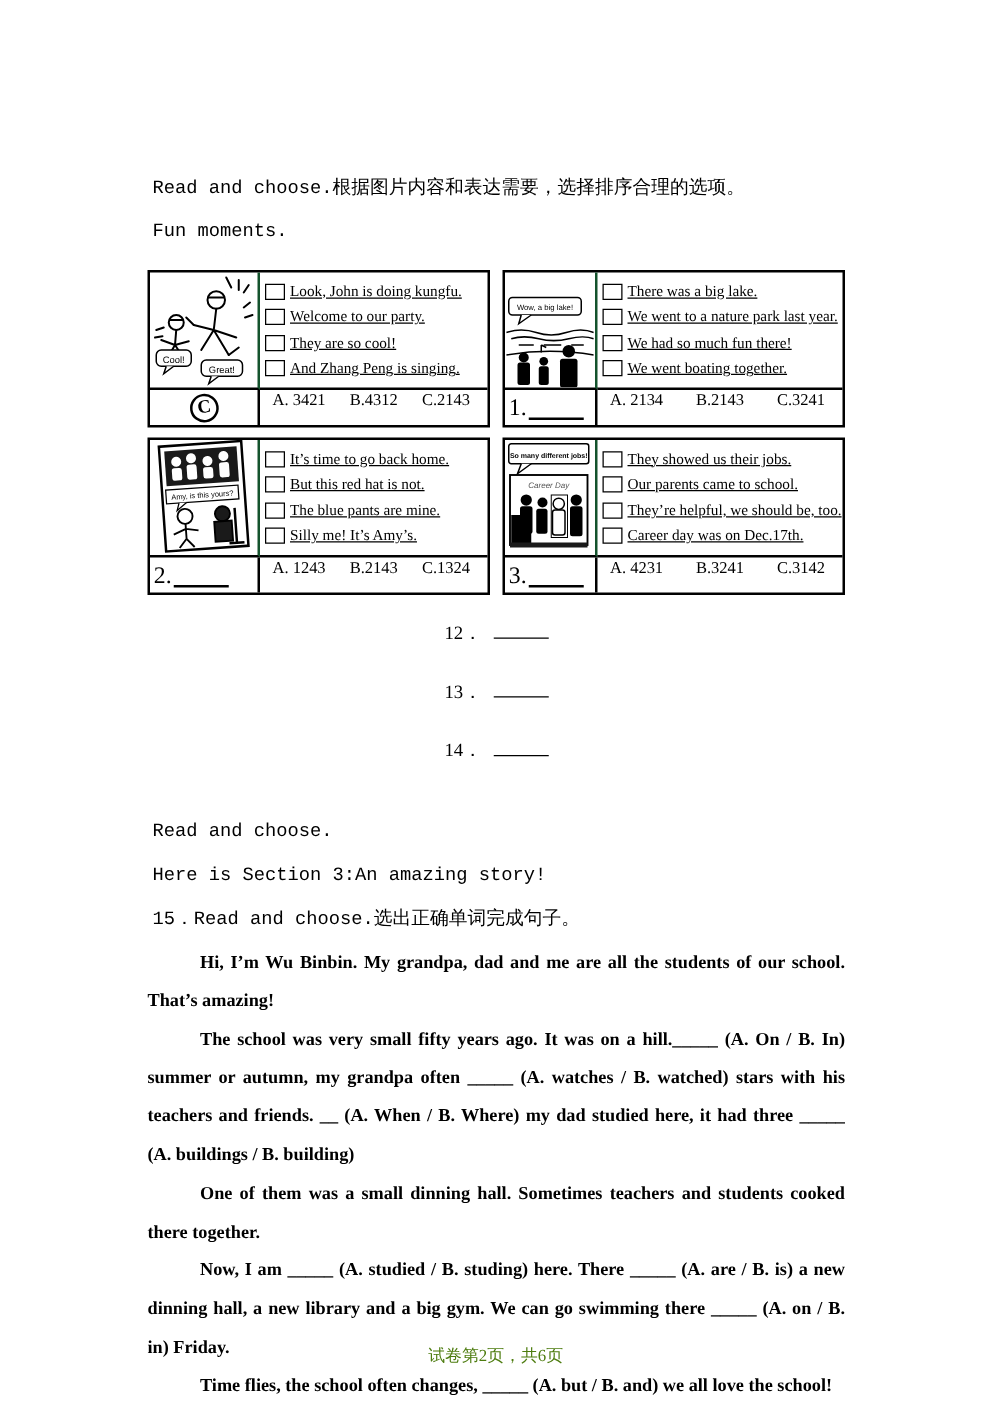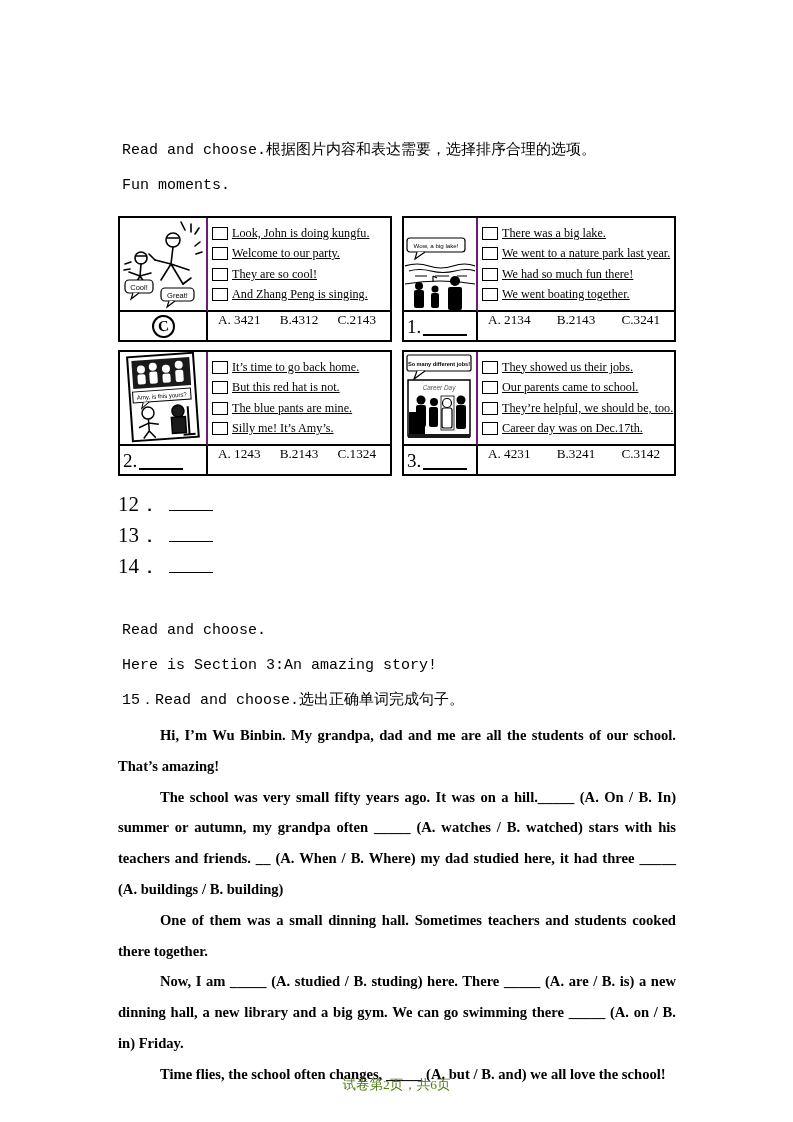--- a/index.html
+++ b/index.html
@@ -20,38 +20,38 @@
   .blocks-row { display: flex; gap: 10px; margin-bottom: 8px; }
   .block {
     width: 274px; height: 126px;
     border: 2px solid #000;
     display: grid;
     grid-template-rows: 1fr 28px;
     background: #fff;
   }
   .block.img-wide { grid-template-columns: 88px 1fr; }
   .block.img-narrow { grid-template-columns: 74px 1fr; }
-  .cell-img { border-right: 2px solid #701a75; border-bottom: 2px solid #000; overflow: hidden; display:flex; align-items:center; justify-content:center; }
+  .cell-img { border-right: 2px solid #14532d; border-bottom: 2px solid #000; overflow: hidden; display:flex; align-items:center; justify-content:center; }
   .cell-sent { border-bottom: 2px solid #000; display: flex; flex-direction: column; justify-content: space-evenly; padding: 2px 0 2px 4px; overflow: hidden; }
   .sent { display: flex; align-items: center; gap: 4px; white-space: nowrap; font-size: 12.2px; text-decoration: underline; }
   .cb { width: 16px; height: 13px; border: 1.2px solid #000; flex: 0 0 auto; background:#fff; }
   .cell-label { border-right: 2px solid #000; display: flex; align-items: center; justify-content: center; }
   .cell-label.numbered { justify-content: flex-start; align-items: flex-end; padding: 0 0 4px 3px; }
   .circle-mark {
     width: 23px; height: 23px; border: 2px solid #000; border-radius: 50%;
     display: flex; align-items: center; justify-content: center;
     font-size: 15px; font-weight: bold; transform: rotate(-8deg);
   }
   .big-num { font-size: 19px; line-height: 1; }
   .num-blank { display: inline-block; width: 44px; height: 13px; border-bottom: 2px solid #000; margin-left: 2px; }
   .cell-opts { display: flex; align-items: flex-start; justify-content: space-between; padding: 0 14px 0 10px; font-size: 13.2px; white-space: nowrap; }
 
   
   .answers { margin-top: 13px; }
-  .ans-line { font-size: 21px; line-height: 31px; margin: 0; }
+  .ans-line { font-size: 15px; line-height: 31px; margin: 16px; text-align: center; }
   .ans-blank { display: inline-block; width: 44px; height: 12px; border-bottom: 1.5px solid #000; margin-left: 9px; }
 
   
   .sec3-first { margin-top: 33px; }
   .passage { margin-top: 1px; }
   .passage p { margin: 0; font-size: 14.6px; line-height: 30.8px; text-align: justify; font-weight: bold; }
   .passage p.indent { text-indent: 42px; }
 
   .footer {
     position: absolute; left: 0; bottom: 28px; width: 100%;

